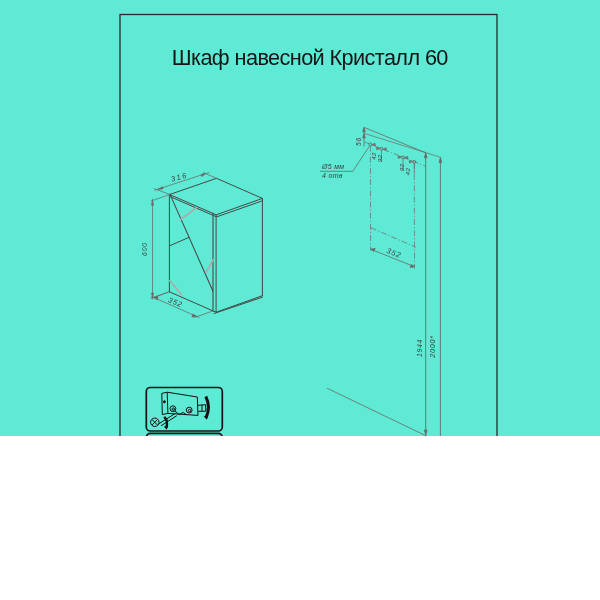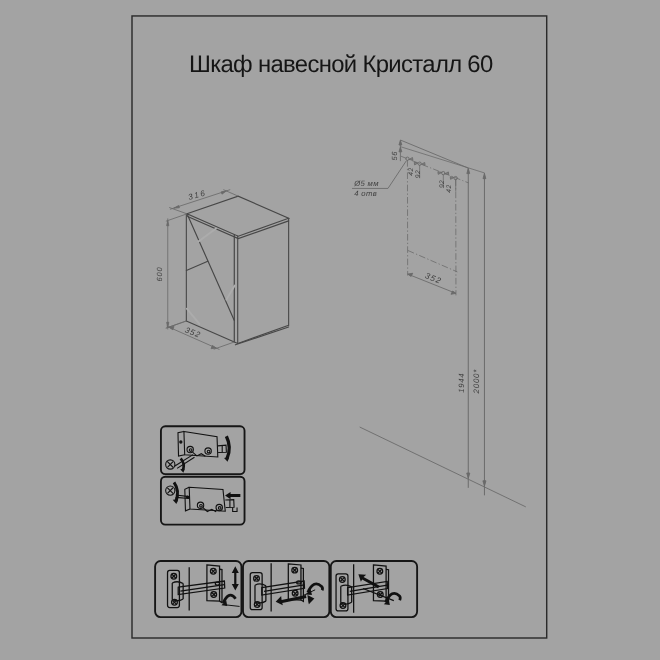--- a/index.html
+++ b/index.html
@@ -1,16 +1,16 @@
 <!DOCTYPE html>
 <html><head>
 <meta charset="utf-8">
 <style>
   html,body{margin:0;padding:0;background:#fff;overflow:hidden;}
-  .wrap{width:600px;height:600px;position:relative;background:#a3a3a3;font-family:"Liberation Sans",sans-serif;}
+  .wrap{width:600px;height:436px;position:relative;background:#5eead4;font-family:"Liberation Sans",sans-serif;}
   svg{position:absolute;left:0;top:0;}
   text{font-family:"Liberation Sans",sans-serif;}
 </style>
 </head>
 <body>
 <div class="wrap">
 <svg width="600" height="600" viewBox="0 0 600 600">
 
   <rect x="120" y="14.5" width="377" height="565.5" fill="none" stroke="#2b2b2b" stroke-width="1.3"></rect>
 

